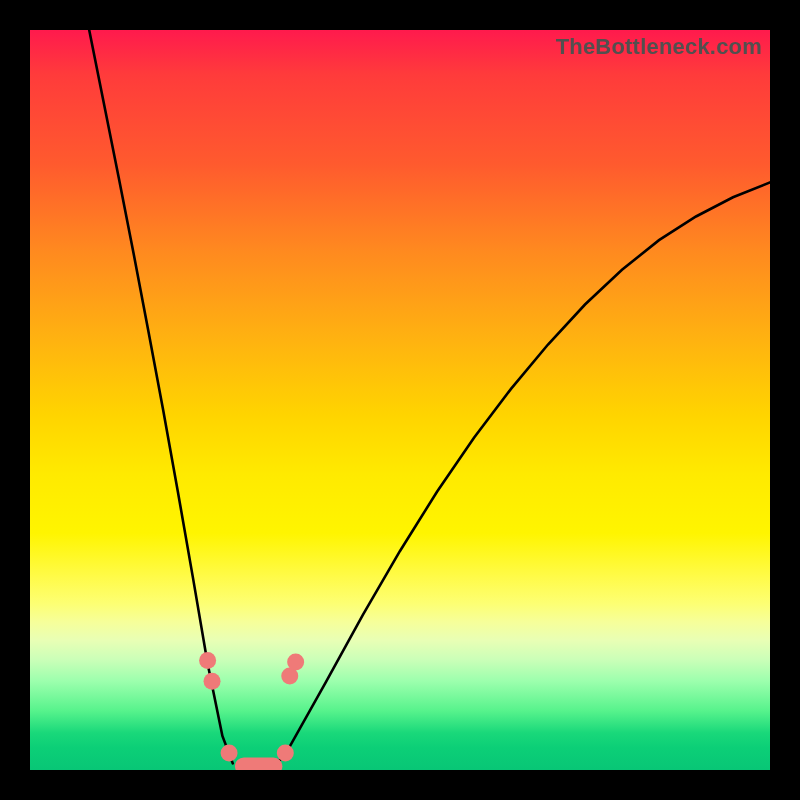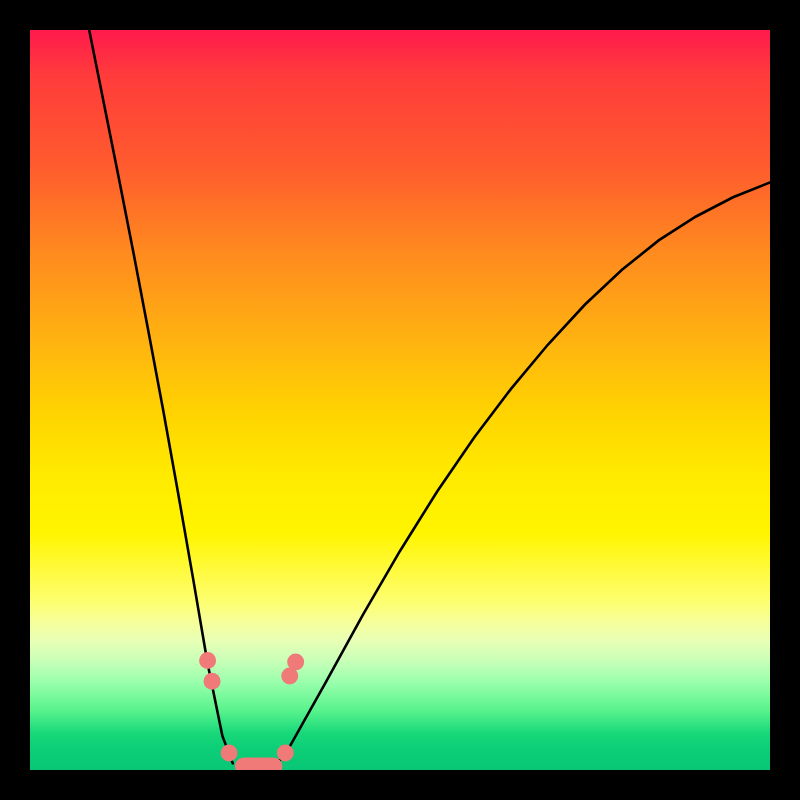--- a/index.html
+++ b/index.html
@@ -71,20 +71,21 @@
   }
   .pill {
     fill: #ef7a78;
   }
 </style>
 </head>
 <body>
 
 <div class="frame">
   <div class="plot">
+    <div class="watermark">TheBottleneck.com</div>
     <svg class="curves" viewBox="0 0 740 740" preserveAspectRatio="none">
       <g id="curve-group">
           <path d="M59.20 0.00 L74.00 74.00 L88.80 148.00 L103.60 223.48 L118.40 301.18 L133.20 380.36 L148.00 462.50 L162.80 546.86 L177.60 633.44 L192.40 705.96 L202.76 733.34" class="curve-path"></path>
           <path d="M244.20 737.78 L259.00 717.80 L296.00 651.94 L333.00 584.60 L370.00 520.96 L407.00 461.76 L444.00 407.74 L481.00 358.90 L518.00 314.50 L555.00 274.54 L592.00 239.76 L629.00 210.16 L666.00 186.48 L703.00 167.24 L740.00 152.44" class="curve-path"></path>
         </g>
       <g id="marker-group">
           <circle cx="177.60" cy="630.48" r="8.5" class="dot"></circle>
           <circle cx="182.04" cy="651.20" r="8.5" class="dot"></circle>
           <circle cx="199.06" cy="722.98" r="8.5" class="dot"></circle>
           <circle cx="255.30" cy="722.98" r="8.5" class="dot"></circle>

